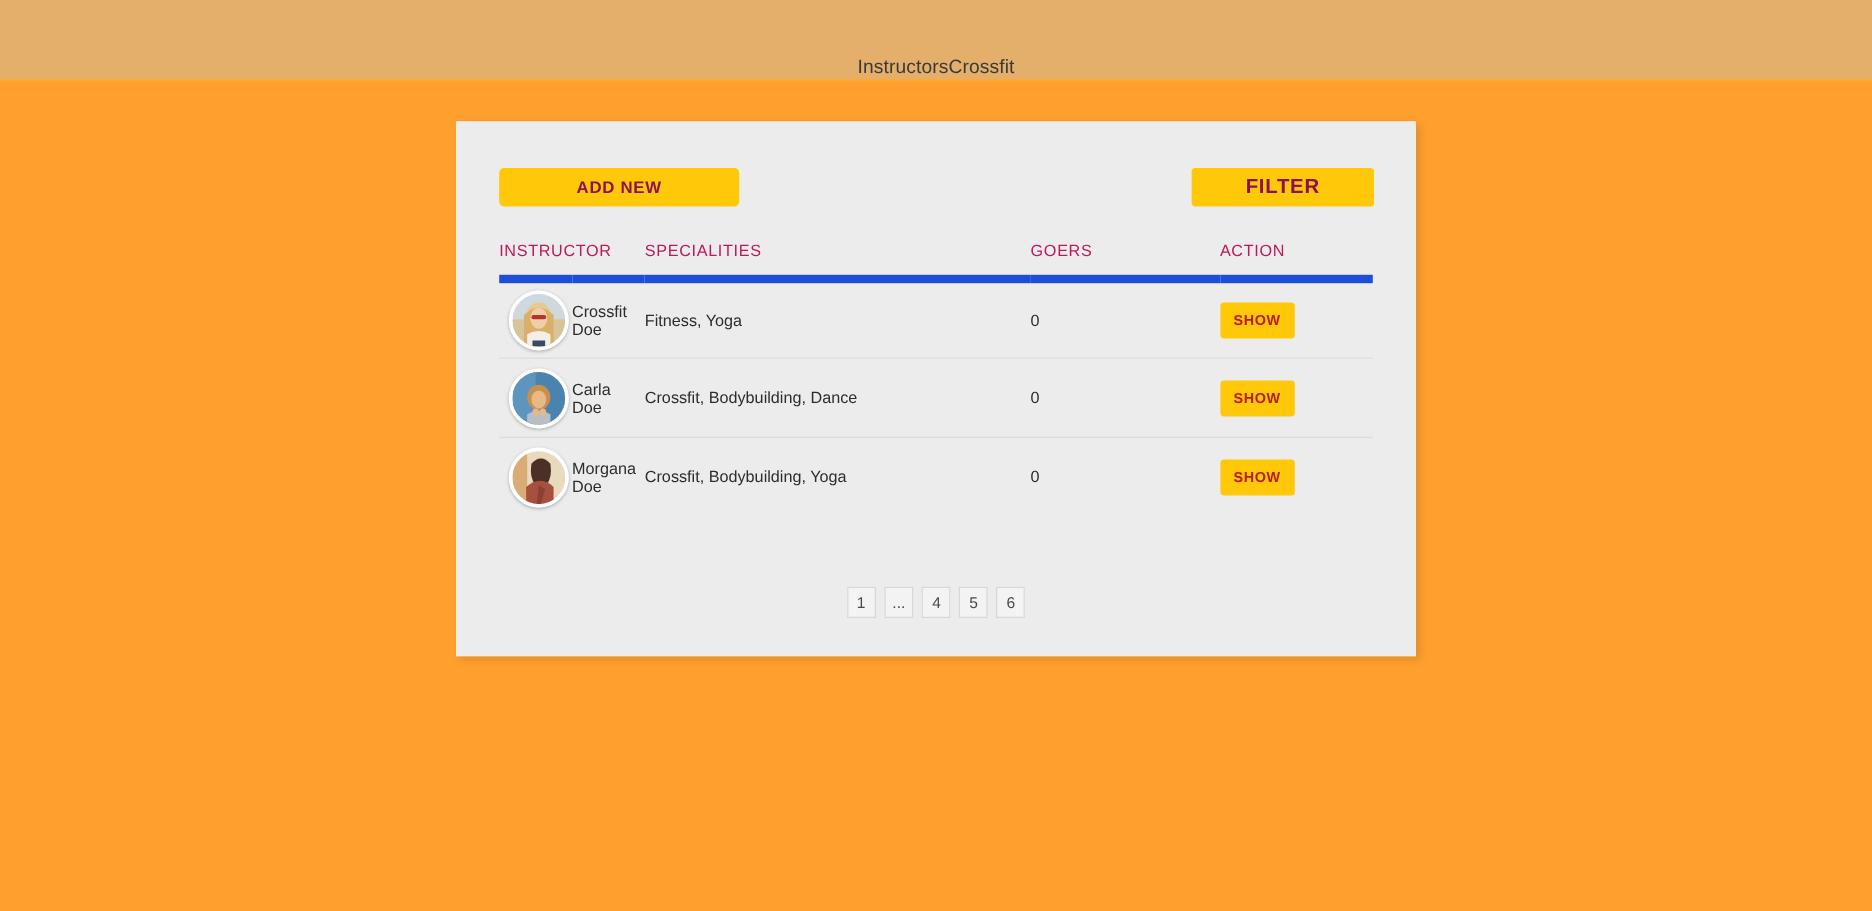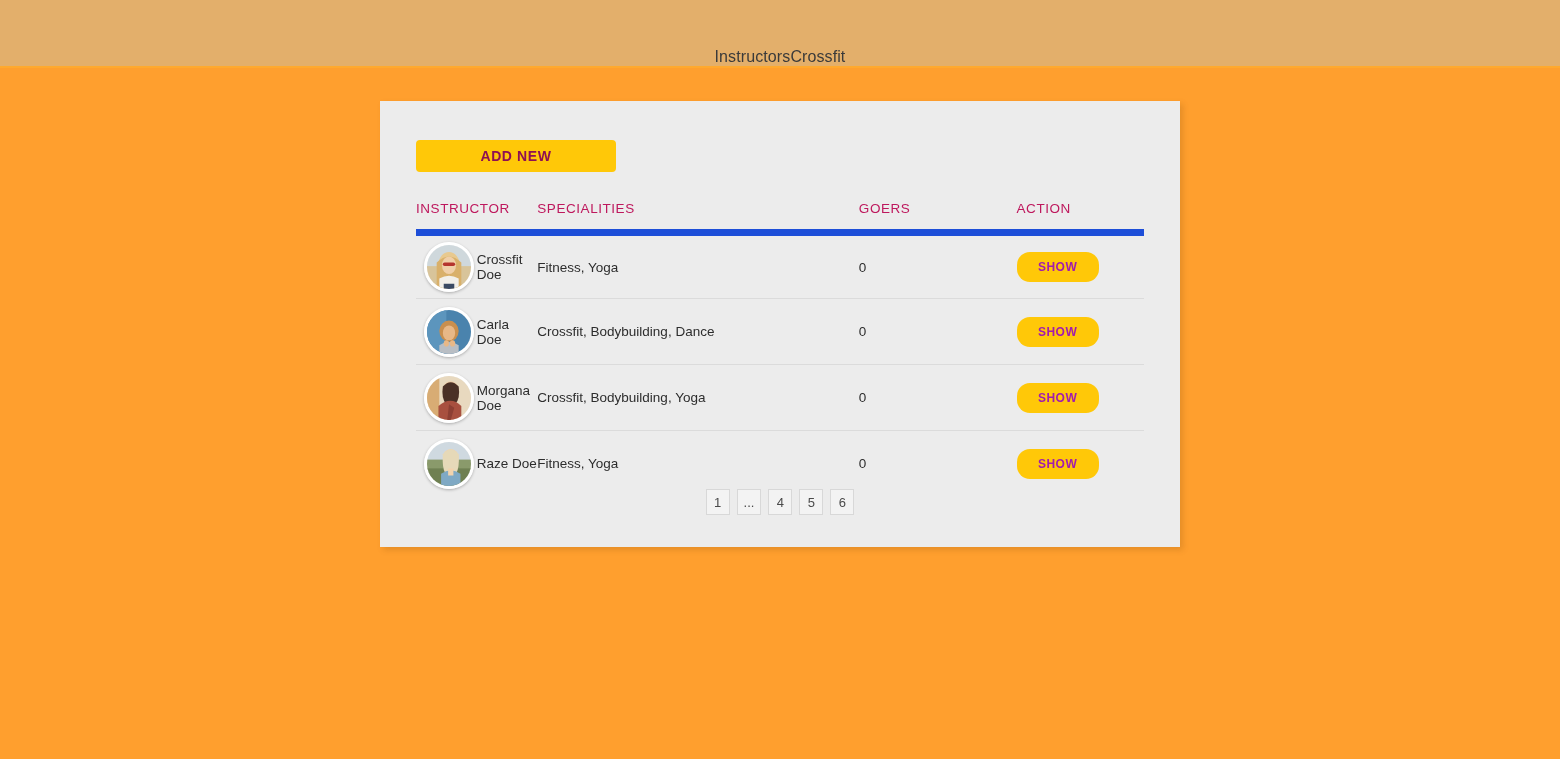--- a/index.html
+++ b/index.html
@@ -154,26 +154,26 @@
     border-radius: 50%;
     border: 3px solid #FFFFFF;
     box-shadow: 0 1px 3px rgba(0,0,0,0.28);
     overflow: hidden;
     display: block;
     margin-left: 8px;
   }
   .avatar svg { display: block; width: 100%; height: 100%; }
 
   .btn-show {
-    width: 82px;
+    width: 62px;
     height: 30px;
     background: #FFC808;
     border: none;
-    border-radius: 13px;
-    color: #a21caf;
+    border-radius: 3px;
+    color: #b91c1c;
     font-family: "Liberation Sans", sans-serif;
     font-size: 12px;
     font-weight: bold;
     letter-spacing: 0.5px;
     cursor: pointer;
     padding: 0;
     line-height: 30px;
     text-align: center;
   }
 
@@ -208,20 +208,21 @@
 
 <div class="navbar">
   <a class="nav-link" href="#">Instructors</a>
   <a class="nav-link" href="#">Crossfit</a>
 </div>
 
 <div class="card">
 
   <div class="toolbar">
     <button class="btn-add">ADD NEW</button>
+    <button class="btn-filter">FILTER</button>
   </div>
 
   <div class="table-wrap">
     <table class="data">
       <thead>
         <tr>
           <th class="col-avatar" colspan="2">INSTRUCTOR</th>
           <th class="col-spec">SPECIALITIES</th>
           <th class="col-goers">GOERS</th>
           <th class="col-action">ACTION</th>
@@ -288,41 +289,20 @@
             </span>
           </td>
           <td class="col-name">Morgana Doe</td>
           <td class="col-spec">Crossfit, Bodybuilding, Yoga</td>
           <td class="col-goers">0</td>
           <td class="col-action">
             <button class="btn-show">SHOW</button>
           </td>
         </tr>
 
-        <tr>
-          <td class="col-avatar">
-            <span class="avatar">
-              <svg viewBox="0 0 50 50" preserveAspectRatio="xMidYMid slice">
-                <rect x="0" y="0" width="50" height="22" fill="#cfd9e0"></rect>
-                <rect x="0" y="20" width="50" height="12" fill="#8a9a6b"></rect>
-                <rect x="0" y="30" width="50" height="20" fill="#6f8052"></rect>
-                <ellipse cx="27" cy="18" rx="9" ry="10" fill="#f2d3ad"></ellipse>
-                <path d="M18 14 q9 -11 18 0 q1 16 -3 22 l-12 0 q-4 -6 -3 -22 z" fill="#e6d9b8"></path>
-                <path d="M16 36 q11 -8 22 0 l0 14 l-22 0 z" fill="#7fa9c4"></path>
-                <path d="M24 30 l6 0 l0 8 l-6 0 z" fill="#f2d3ad"></path>
-              </svg>
-            </span>
-          </td>
-          <td class="col-name">Raze Doe</td>
-          <td class="col-spec">Fitness, Yoga</td>
-          <td class="col-goers">0</td>
-          <td class="col-action">
-            <button class="btn-show">SHOW</button>
-          </td>
-        </tr>
       </tbody>
     </table>
   </div>
 
   <div class="pagination">
     <span class="page-item">1</span>
     <span class="page-item">...</span>
     <span class="page-item">4</span>
     <span class="page-item">5</span>
     <span class="page-item">6</span>

